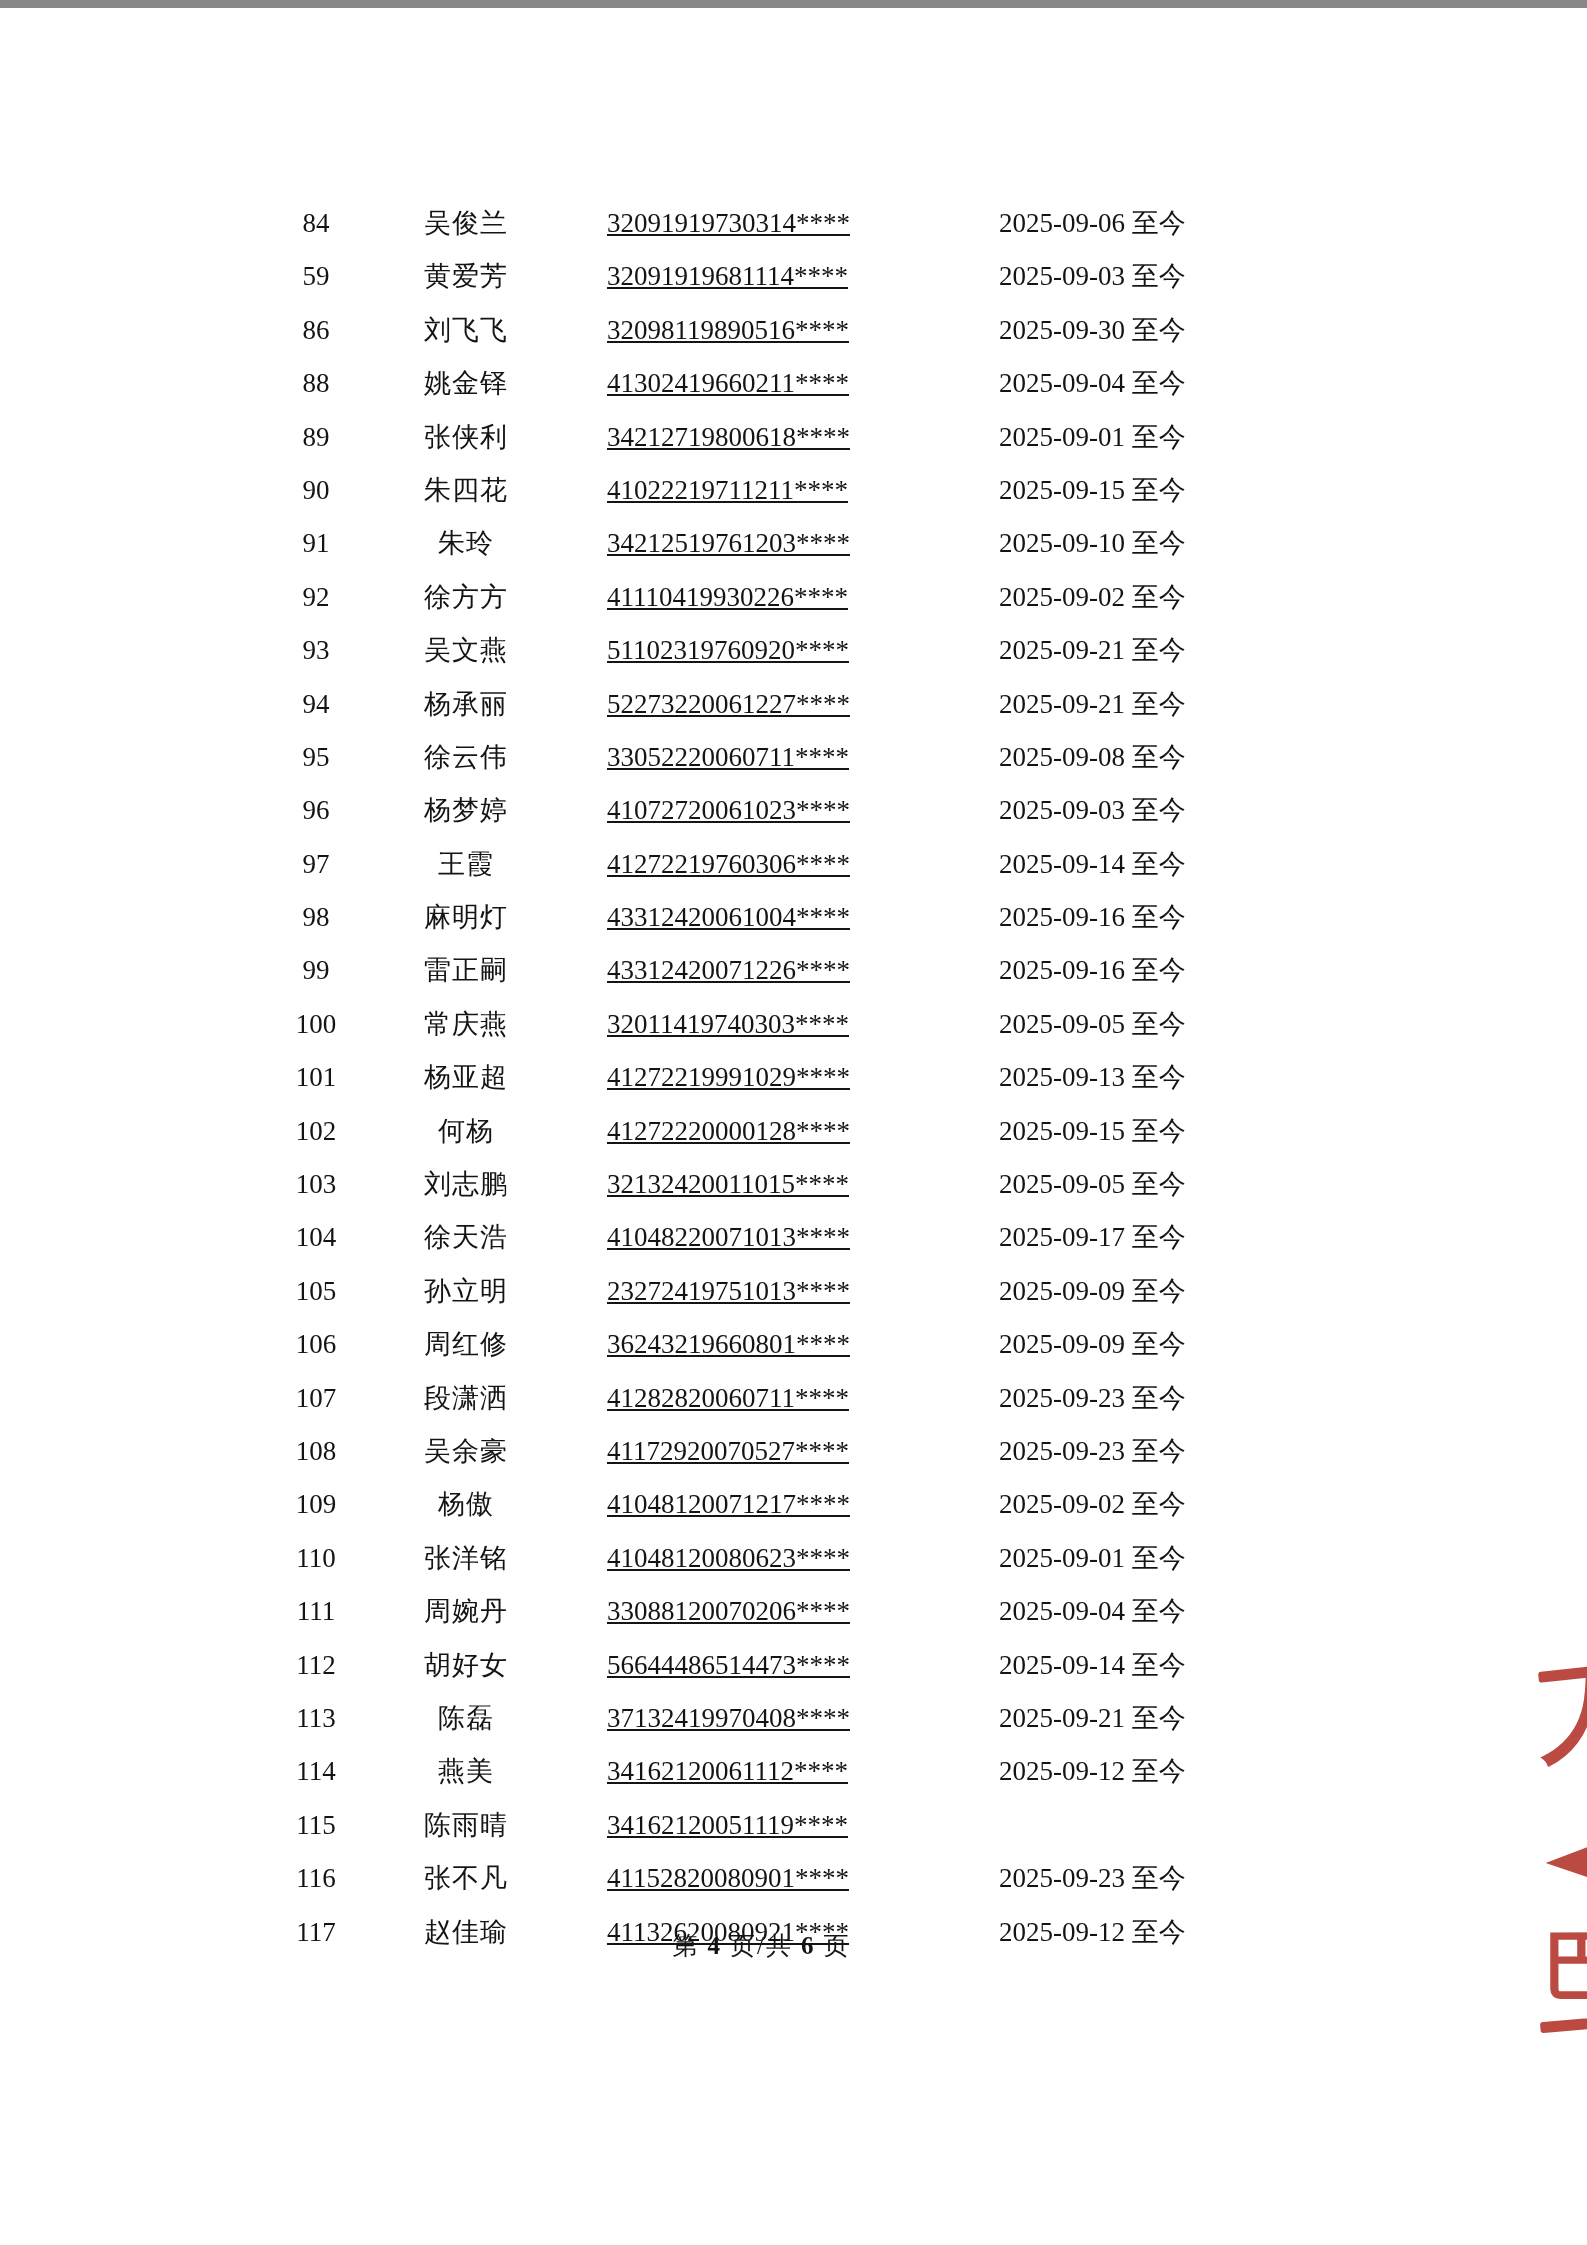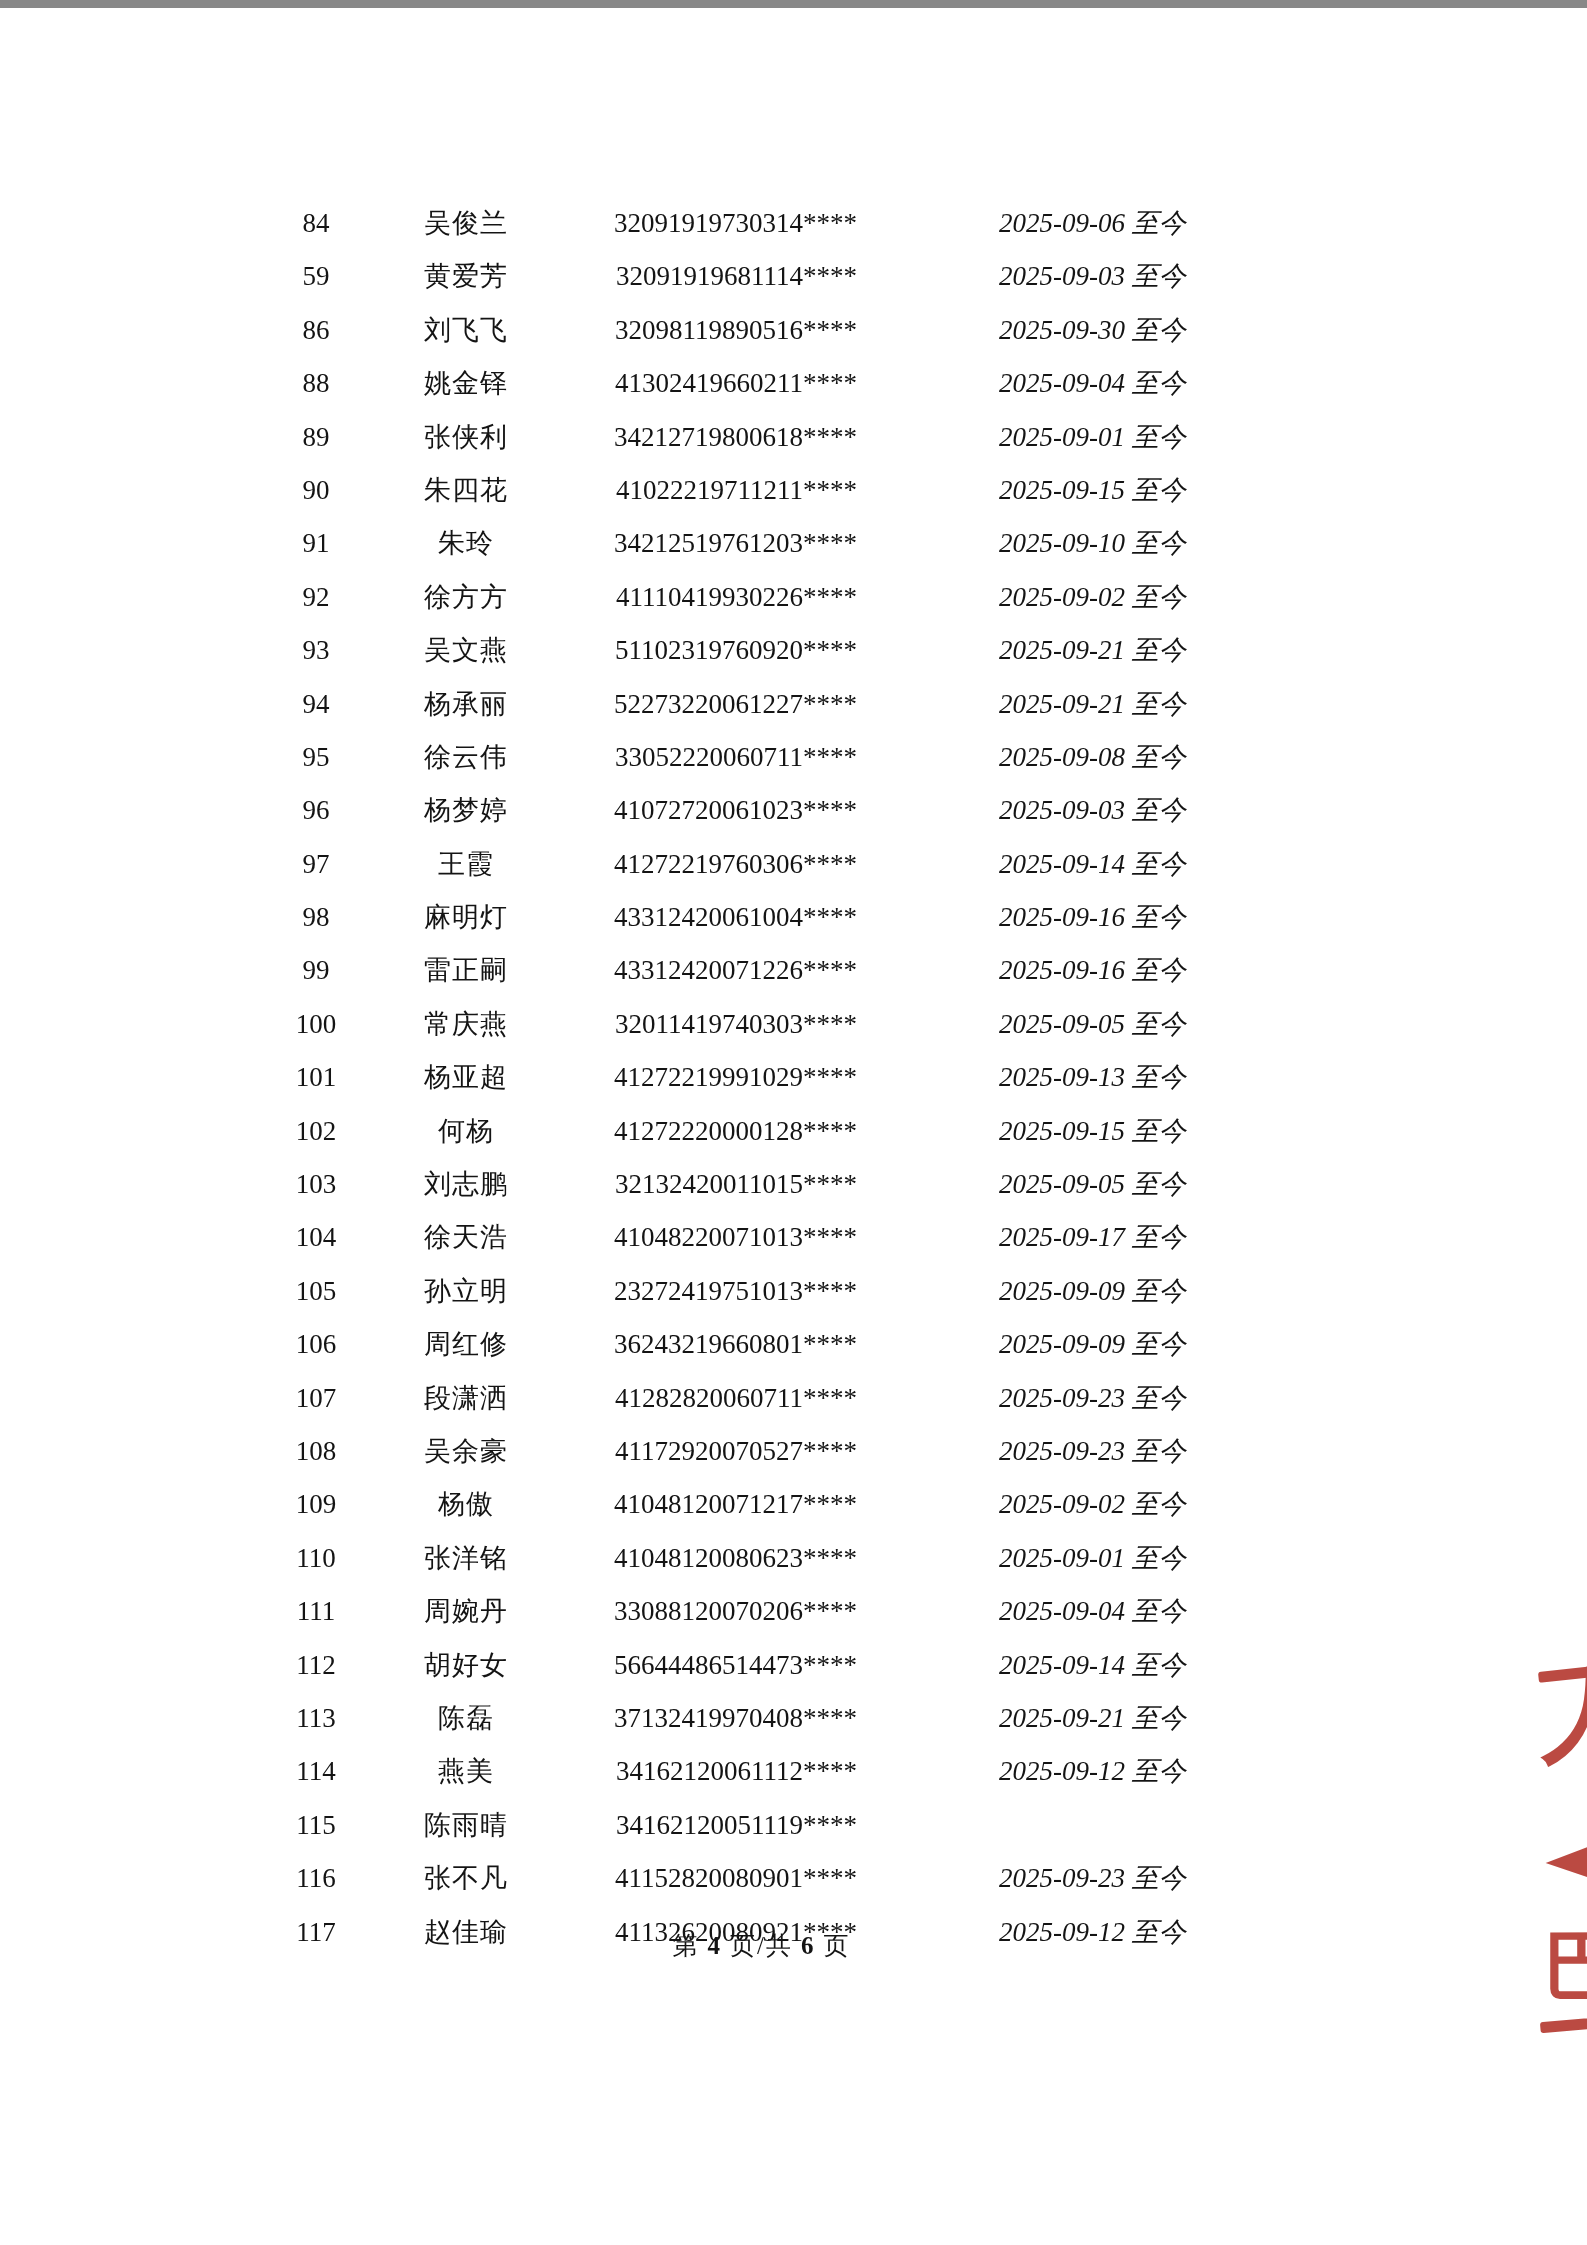--- a/index.html
+++ b/index.html
@@ -22,22 +22,22 @@
     height:53.4px;
     display:grid;
     grid-template-columns:240px 152px 148px 67px 250px 142px 1fr;
     align-items:center;
     font-size:27px;
     line-height:53.4px;
     white-space:nowrap;
   }
   .cell-no{grid-column:2;text-align:center;}
   .cell-name{grid-column:3;text-align:center;letter-spacing:1px;}
-  .cell-id{grid-column:5;text-align:right;}
-  .cell-date{grid-column:7;text-align:left;font-style:italic;}
+  .cell-id{grid-column:5;text-align:left;text-decoration:underline;}
+  .cell-date{grid-column:7;text-align:left;}
   
   #footer{
     position:absolute;
     left:0;top:1921px;
     width:1523px;           
     text-align:center;
     font-size:25px;
     letter-spacing:2px;
   }
   #footer .num{font-weight:bold;padding:0 8px;}

